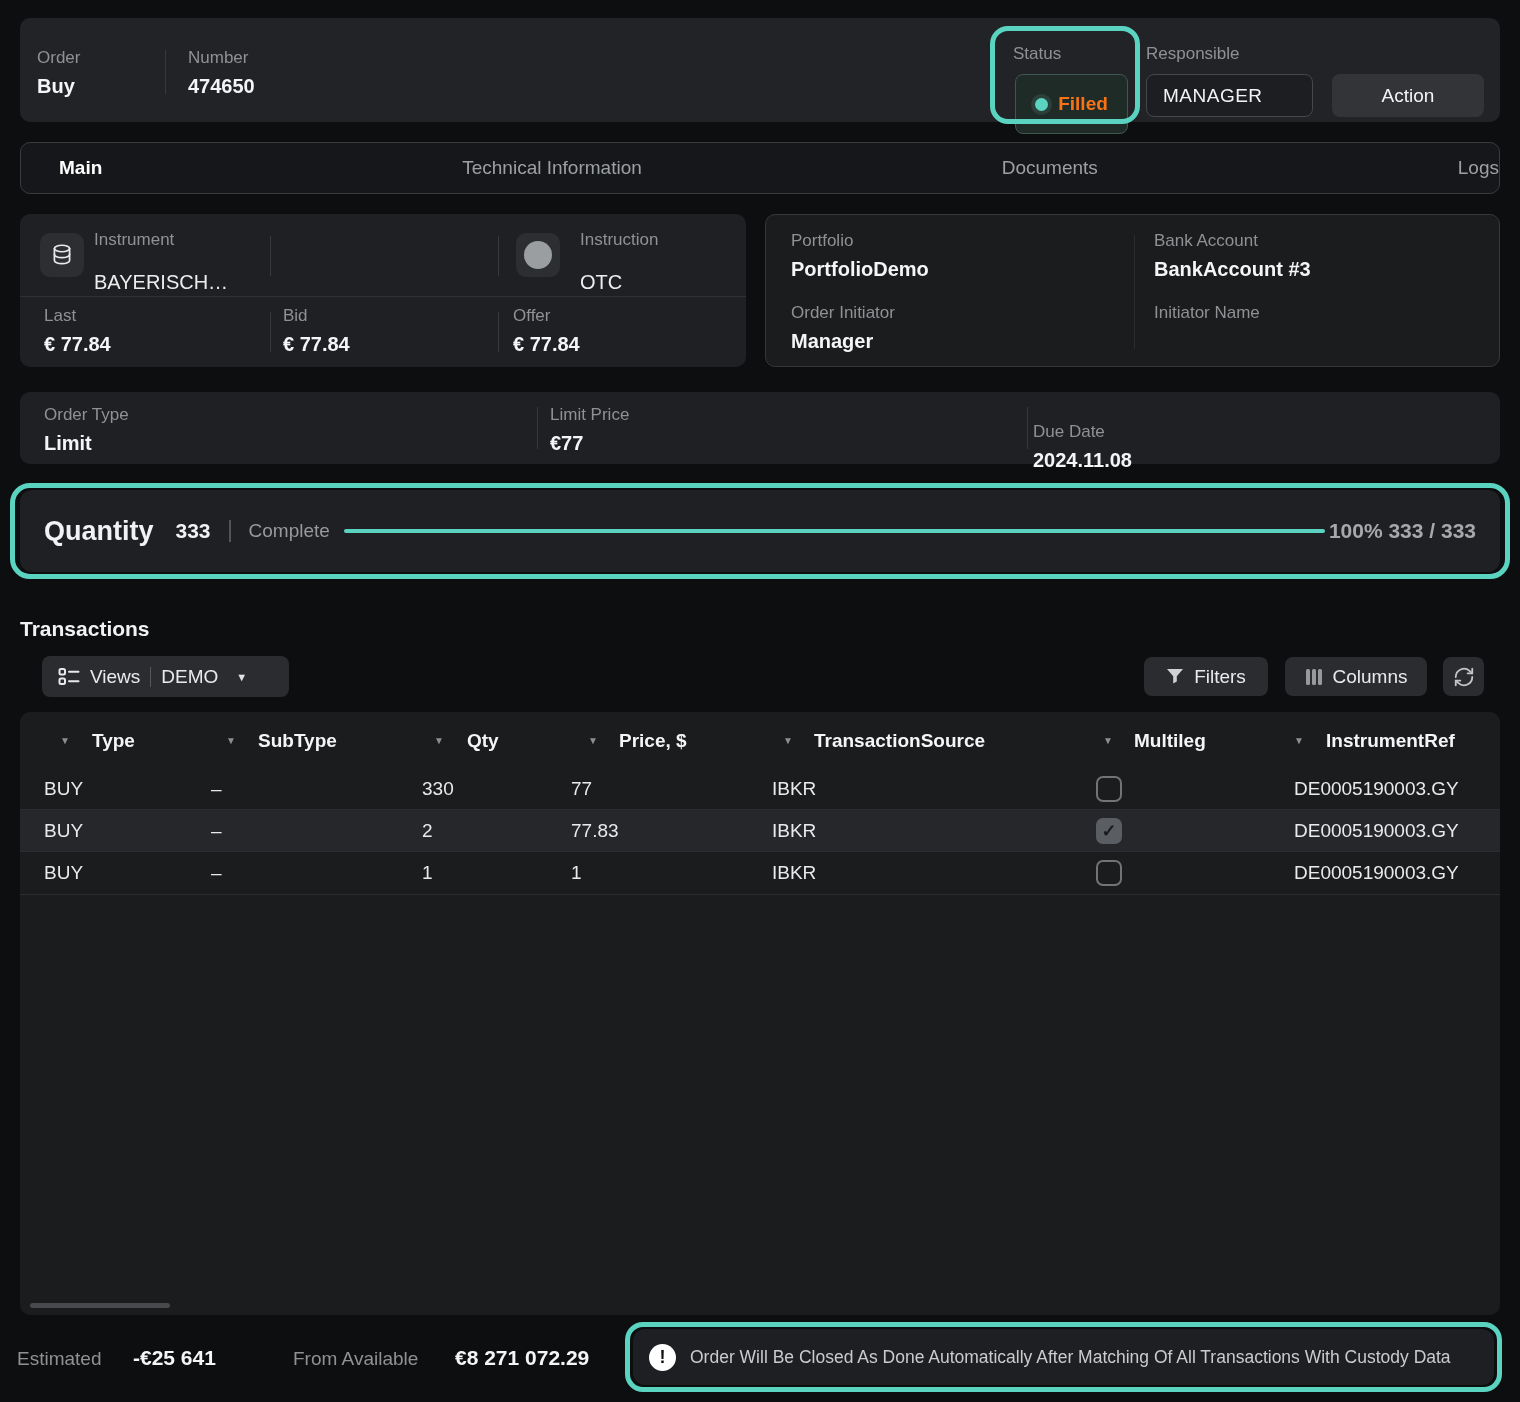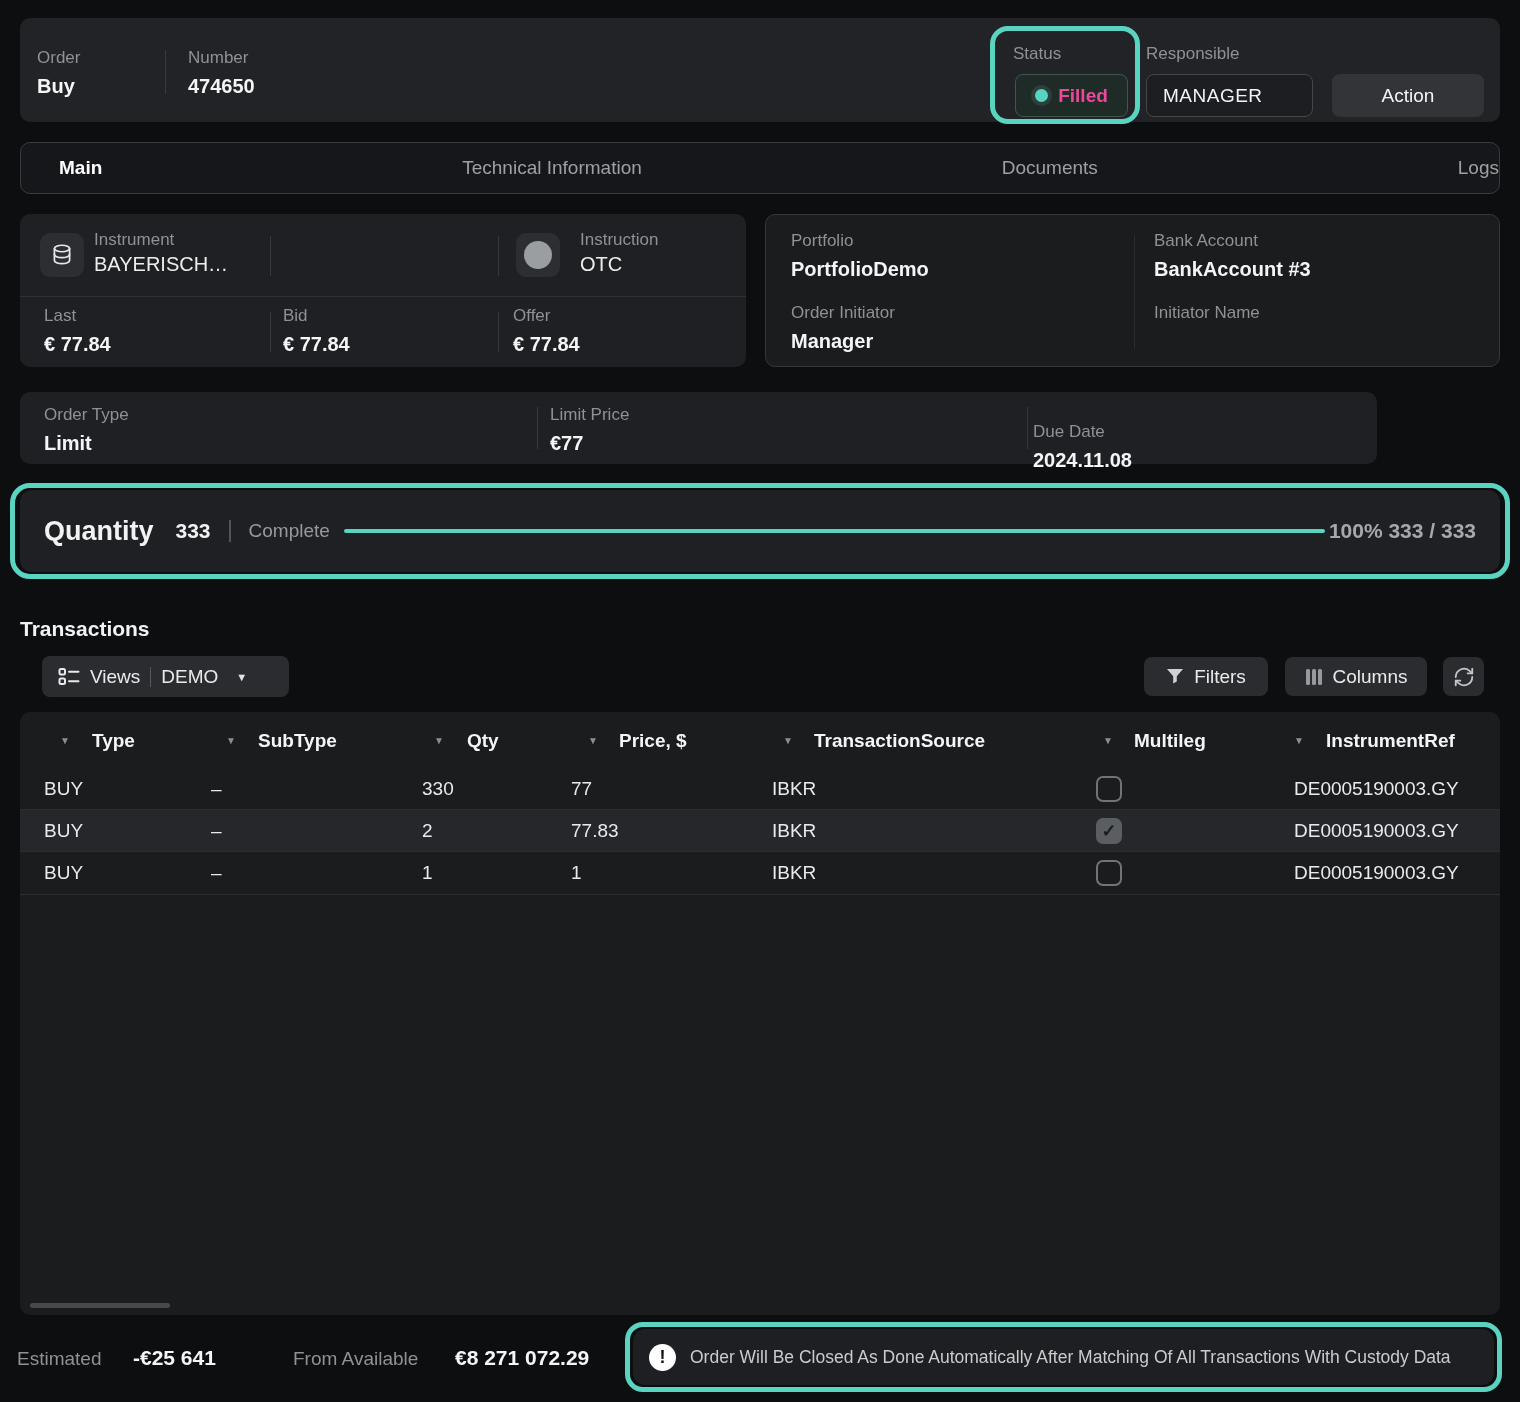--- a/index.html
+++ b/index.html
@@ -1,33 +1,33 @@
 <!DOCTYPE html>
 <html><head>
 <meta charset="utf-8">
 <style>
   * { box-sizing: border-box; }
   body { margin:0; background:#0d0e0f; font-family:"Liberation Sans", sans-serif; color:#f1f2f3; }
   .page { position:relative; width:1520px; height:1402px; background:#0d0e0f; overflow:hidden; }
   .panel { position:absolute; background:#1f2023; border-radius:10px; }
   .lbl { font-size:17px; color:#8f9194; line-height:1.2; }
   .val { font-size:20px; font-weight:bold; color:#f4f5f6; margin-top:6px; line-height:1.2; }
-  .val-reg { font-size:20px; font-weight:400; color:#eceded; margin-top:2px; line-height:1.2; }
+  .val-reg { font-size:20px; font-weight:400; color:#eceded; margin-top:20px; line-height:1.2; }
   .field { position:absolute; }
   .vdiv { position:absolute; width:1px; background:#37383b; }
   .ring { position:absolute; border:5px solid #5bd3c1; border-radius:18px; pointer-events:none; z-index:5; }
 
   
   .header-panel { left:20px; top:18px; width:1480px; height:104px; background:#222326; }
   .f-order { left:17px; top:30px; }
   .hdr-div { left:145px; top:32px; height:44px; }
   .f-number { left:168px; top:30px; }
   .status-ring { left:970px; top:8px; width:150px; height:98px; }
   .f-status-label { position:absolute; left:993px; top:26px; }
-  .status-badge { position:absolute; left:995px; top:56px; width:113px; height:43px; background:#1f2b27; border:1.5px solid #3e574f; border-radius:8px; display:flex; align-items:center; justify-content:center; gap:10px; color:#ec4899; font-weight:bold; font-size:19px; }
+  .status-badge { position:absolute; left:995px; top:56px; width:113px; height:60px; background:#1f2b27; border:1.5px solid #3e574f; border-radius:8px; display:flex; align-items:center; justify-content:center; gap:10px; color:#f97316; font-weight:bold; font-size:19px; }
   .status-dot { width:13px; height:13px; border-radius:50%; background:#5bd3c1; box-shadow:0 0 0 4px #2c403a; }
   .f-responsible-label { left:1126px; top:26px; }
   .manager-box { position:absolute; left:1126px; top:56px; width:167px; height:43px; background:#1d1e21; border:1.5px solid #46474b; border-radius:8px; color:#f2f3f4; font-size:19px; letter-spacing:.5px; display:flex; align-items:center; padding-left:16px; cursor:pointer; font-family:inherit; }
   .action-btn { position:absolute; left:1312px; top:56px; width:152px; height:43px; background:#323438; border:none; border-radius:8px; color:#f4f5f6; font-size:19px; display:flex; align-items:center; justify-content:center; cursor:pointer; font-family:inherit; }
 
   
   .tabbar { position:absolute; left:20px; top:142px; width:1480px; height:52px; background:#16171a; border:1px solid #3a3b3e; border-radius:10px; display:flex; align-items:center; gap:35px; padding-left:38px;justify-content:space-between; }
   .tab { font-size:19px; color:#9da0a2; cursor:pointer; }
   .tab.active { color:#ffffff; font-weight:bold; }
 
@@ -43,21 +43,21 @@
   .f-last { left:24px; top:92px; } .f-bid { left:263px; top:92px; } .f-offer { left:493px; top:92px; }
   .inst-div3 { left:250px; top:98px; height:40px; } .inst-div4 { left:478px; top:98px; height:40px; }
 
   
   .account-panel { left:765px; top:214px; width:735px; height:153px; background:#1b1c1e; border:1px solid #36373a; }
   .acc-div { left:368px; top:20px; height:114px; background:#2c2d30; }
   .f-portfolio { left:25px; top:16px; } .f-bank { left:388px; top:16px; }
   .f-initiator { left:25px; top:88px; } .f-initname { left:388px; top:88px; }
 
   
-  .ordertype-panel { left:20px; top:392px; width:1357px; height:72px; }
+  .ordertype-panel { left:20px; top:392px; width:1480px; height:72px; }
   .f-otype { left:24px; top:13px; } .f-lprice { left:530px; top:13px; } .f-due { left:1013px; top:30px; }
   .ot-div1 { left:517px; top:15px; height:42px; } .ot-div2 { left:1007px; top:15px; height:42px; }
 
   
   .qty-ring { left:10px; top:483px; width:1500px; height:96px; border-radius:20px; }
   .quantity-panel { left:20px; top:490px; width:1480px; height:82px; border-radius:12px; display:flex; align-items:center; padding:0 24px; }
   .qty-label { font-size:27px; font-weight:bold; }
   .qty-value { font-size:21px; font-weight:bold; margin-left:22px; }
   .qty-sep { width:2px; height:22px; background:#515356; margin:0 18px; }
   .qty-status { font-size:19px; color:#97999c; }

